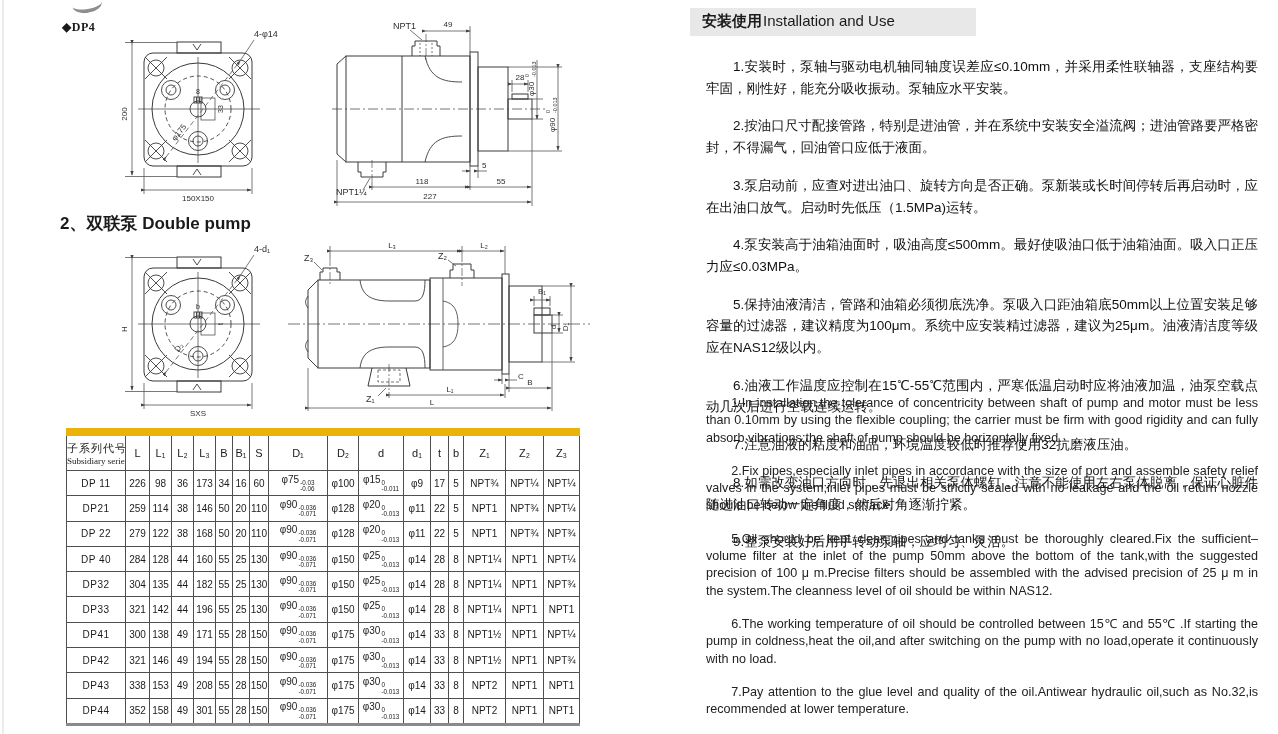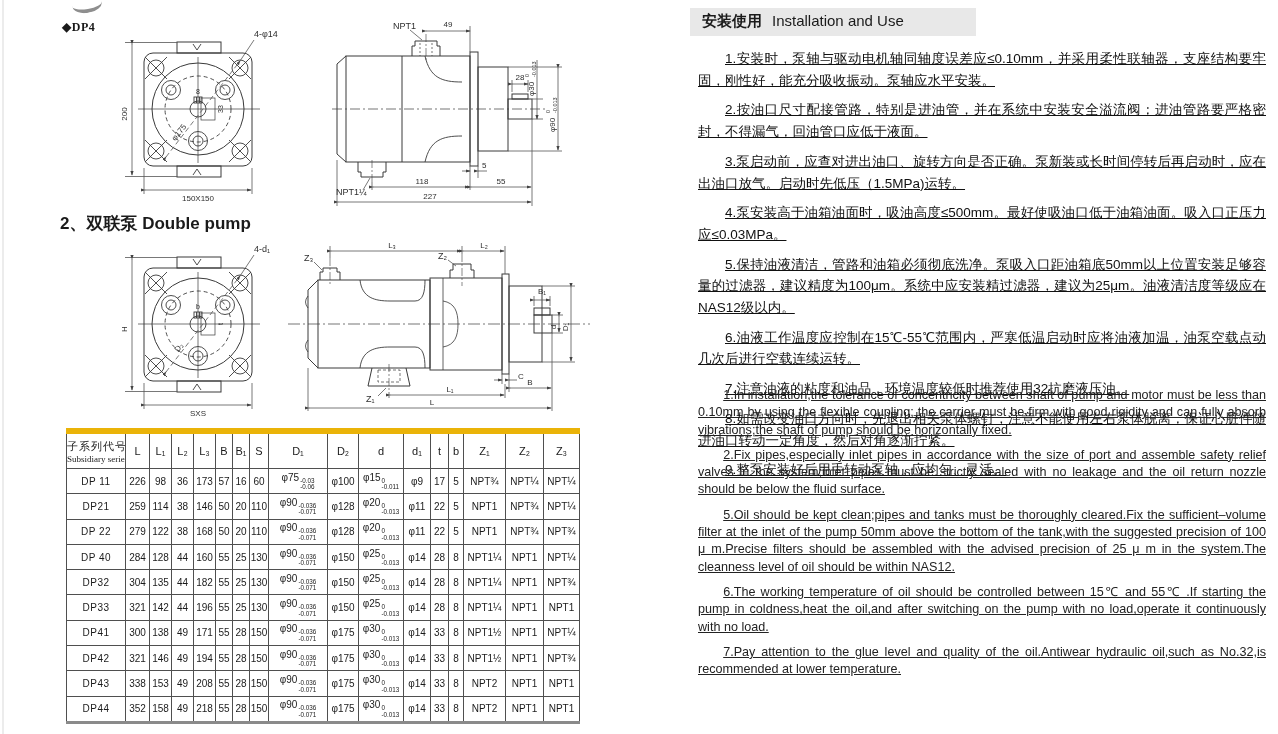--- a/index.html
+++ b/index.html
@@ -12,40 +12,40 @@
           border-radius:50%;transform:rotate(-10deg);}
   
   .dp4-label{left:62px;top:20px;font-size:12px;font-weight:bold;letter-spacing:.5px;font-family:Liberation Serif, serif;}
   .sec2-heading{left:60px;top:212px;font-size:17px;font-weight:bold;text-align:right;}
   
   svg text{fill:#2e2e2e;stroke:none;font-family:"Liberation Sans",sans-serif;}
   .sl{font-size:8px;} .sl7{font-size:7px;} .sl9{font-size:9px;} .tiny{font-size:5.5px;}
   
   .tbl-wrap{left:66px;top:428px;}
   table.dim{border-collapse:collapse;table-layout:fixed;width:514px;
-            border-top:6px solid #eab308;border-bottom:3px solid #8a8a8a;}
+            border-top:8px solid #eab308;border-bottom:3px solid #8a8a8a;}
   table.dim th,table.dim td{border:1px solid #4f4f4f;text-align:center;vertical-align:middle;
             font-weight:normal;font-size:10px;padding:0;overflow:hidden;white-space:nowrap;}
   table.dim th{height:34px;font-size:11px;}
   table.dim td{height:24.3px;}
   td.series{font-size:10.5px;letter-spacing:.5px;}
   .h-zh{display:block;font-size:11px;letter-spacing:1px;}
   .h-en{display:block;font-size:9px;font-family:"Liberation Serif",serif;}
   .tol{display:inline-flex;flex-direction:column;font-size:6.3px;line-height:6.5px;
        vertical-align:-2px;margin-left:1px;text-align:left;}
   
   .install{left:690px;top:8px;width:584px;height:720px;}
   .install-title{position:absolute;left:0;top:0;width:266px;background:#e8e8e8;
        padding:4px 8px 5px 12px;font-size:15px;}
-  .install-title .tz{font-weight:bold;margin-right:10px;}
+  .install-title .tz{font-weight:bold;margin-right:1px;}
   .zh-block{position:absolute;left:0;top:32px;width:584px;font-size:13.5px;
        line-height:21.7px;text-align:justify;color:#111;}
   .en-block{position:absolute;left:0;top:371px;width:584px;font-size:12.6px;
        line-height:17.3px;text-align:justify;color:#222;}
-  .zh-block p,.en-block p{margin:8px;text-indent:2em;text-decoration:underline;}
+  .zh-block p,.en-block p{margin:16px;text-indent:2em;}
 </style>
 </head>
 <body>
 
 <div class="abs edge-line"></div>
 <div class="abs swoosh"></div>
 
 <div class="abs dp4-label">◆DP4</div>
 
 <svg class="abs" style="left:55px;top:10px" width="280" height="200" viewBox="0 0 280 200">
@@ -364,21 +364,21 @@
           <th>Z₃</th>
         </tr>
     </thead>
     <tbody>
         <tr>
           <td class="series">DP 11</td>
           <td>226</td>
           <td>98</td>
           <td>36</td>
           <td>173</td>
-          <td>57</td>
+          <td>34</td>
           <td>16</td>
           <td>60</td>
           <td><span>φ75</span><span class="tol">
               <span>-0.03</span>
               <span>-0.06</span>
             </span></td>
           <td>φ100</td>
           <td><span>φ15</span><span class="tol">
               <span>0</span>
               <span>-0.011</span>
@@ -588,21 +588,21 @@
           <td>8</td>
           <td>NPT2</td>
           <td>NPT1</td>
           <td>NPT1</td>
         </tr>
         <tr>
           <td class="series">DP44</td>
           <td>352</td>
           <td>158</td>
           <td>49</td>
-          <td>218</td>
+          <td>301</td>
           <td>55</td>
           <td>28</td>
           <td>150</td>
           <td><span>φ90</span><span class="tol">
               <span>-0.036</span>
               <span>-0.071</span>
             </span></td>
           <td>φ175</td>
           <td><span>φ30</span><span class="tol">
               <span>0</span>

